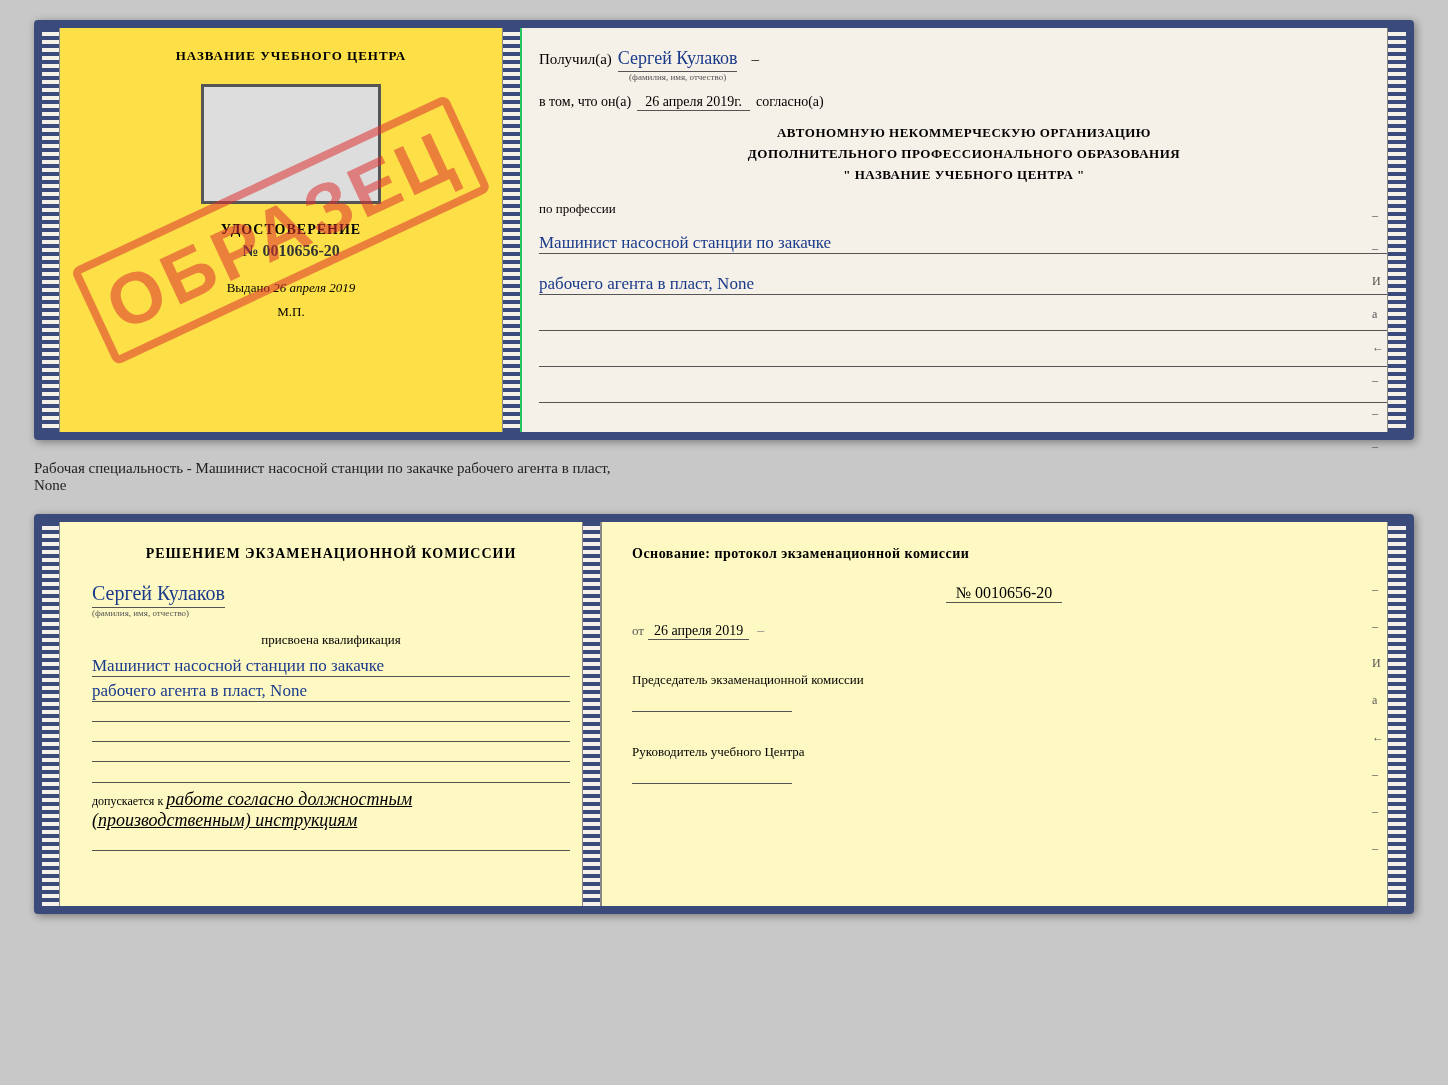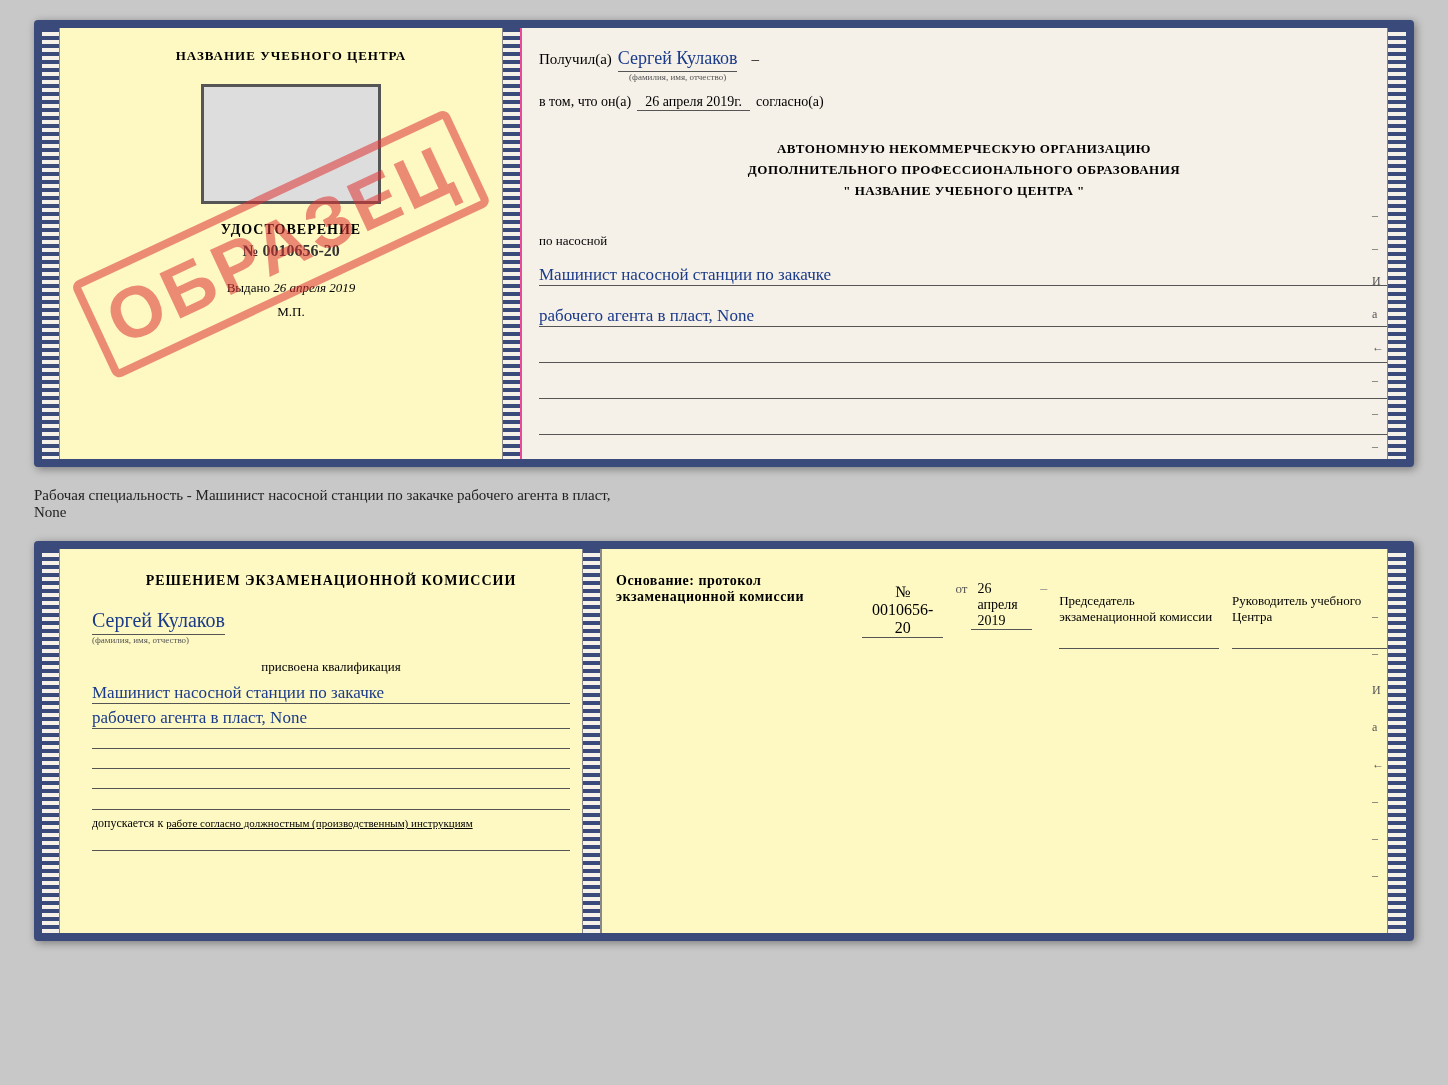--- a/index.html
+++ b/index.html
@@ -21,24 +21,24 @@
       border-radius: 4px;
       display: flex;
       width: 1380px;
       min-height: 420px;
       position: relative;
       box-shadow: 2px 2px 8px rgba(0,0,0,0.4);
     }
 
     .doc-left {
       width: 480px;
-      border-right: 2px solid #ec4899;
+      border-right: 2px solid #22c55e;
       padding: 20px;
       position: relative;
-      background: #fef9c3;
+      background: #fde047;
       display: flex;
       flex-direction: column;
       align-items: center;
       justify-content: flex-start;
     }
 
     .doc-right {
       flex: 1;
       padding: 20px 17px;
       display: flex;
@@ -168,21 +168,21 @@
       font-size: 14px;
     }
 
     .org-block {
       text-align: center;
       font-size: 13px;
       line-height: 1.6;
       font-weight: bold;
       letter-spacing: 0.5px;
       text-transform: uppercase;
-      margin: 16px 0;
+      margin: 0 0;
     }
 
     .po-professii {
       font-size: 13px;
       margin-top: 4px;
     }
 
     .profession-handwritten {
       font-family: 'Segoe Script', 'Comic Sans MS', cursive;
       font-size: 17px;
@@ -258,22 +258,23 @@
       border-right: 2px solid #888;
       padding: 24px 30px;
       display: flex;
       flex-direction: column;
       gap: 10px;
       position: relative;
     }
 
     .bottom-right {
       flex: 1;
-      padding: 24px 14px;
-      display: flex;
+      padding: 24px 30px;
+      display: flex;
+      flex-direction: column;
       gap: 12px;
       position: relative;
     }
 
     .resheniem-text {
       font-size: 14px;
       text-align: center;
       letter-spacing: 1px;
       font-weight: bold;
       text-transform: uppercase;
@@ -302,22 +303,23 @@
     }
 
     .dopuskaetsya {
       font-size: 12px;
       margin-top: auto;
       border-top: 1px solid #555;
       padding-top: 6px;
     }
 
     .dopusk-italic {
+      font-style: italic;
       text-decoration: underline;
-      font-size: 11px;
+      font-size: 18px;
     }
 
     .osnov-text {
       font-size: 14px;
       font-weight: bold;
       letter-spacing: 0.5px;
     }
 
     .protocol-number {
       font-size: 16px;
@@ -387,21 +389,21 @@
       <span class="underlined-date">26 апреля 2019г.</span>
       <span>согласно(а)</span>
     </div>
 
     <div class="org-block">
       <div>АВТОНОМНУЮ НЕКОММЕРЧЕСКУЮ ОРГАНИЗАЦИЮ</div>
       <div>ДОПОЛНИТЕЛЬНОГО ПРОФЕССИОНАЛЬНОГО ОБРАЗОВАНИЯ</div>
       <div>" НАЗВАНИЕ УЧЕБНОГО ЦЕНТРА "</div>
     </div>
 
-    <div class="po-professii">по насосной</div>
+    <div class="po-professii">по профессии</div>
 
     <span class="profession-handwritten">Машинист насосной станции по закачке</span>
     <span class="profession-handwritten">рабочего агента в пласт, None</span>
 
     <span class="dash-line"></span>
     <span class="dash-line"></span>
     <span class="dash-line"></span>
 
     <div style="position:absolute; right:22px; top:180px; font-size:12px; color:#555; display:flex; flex-direction:column; gap:18px;">
       <span>–</span>

